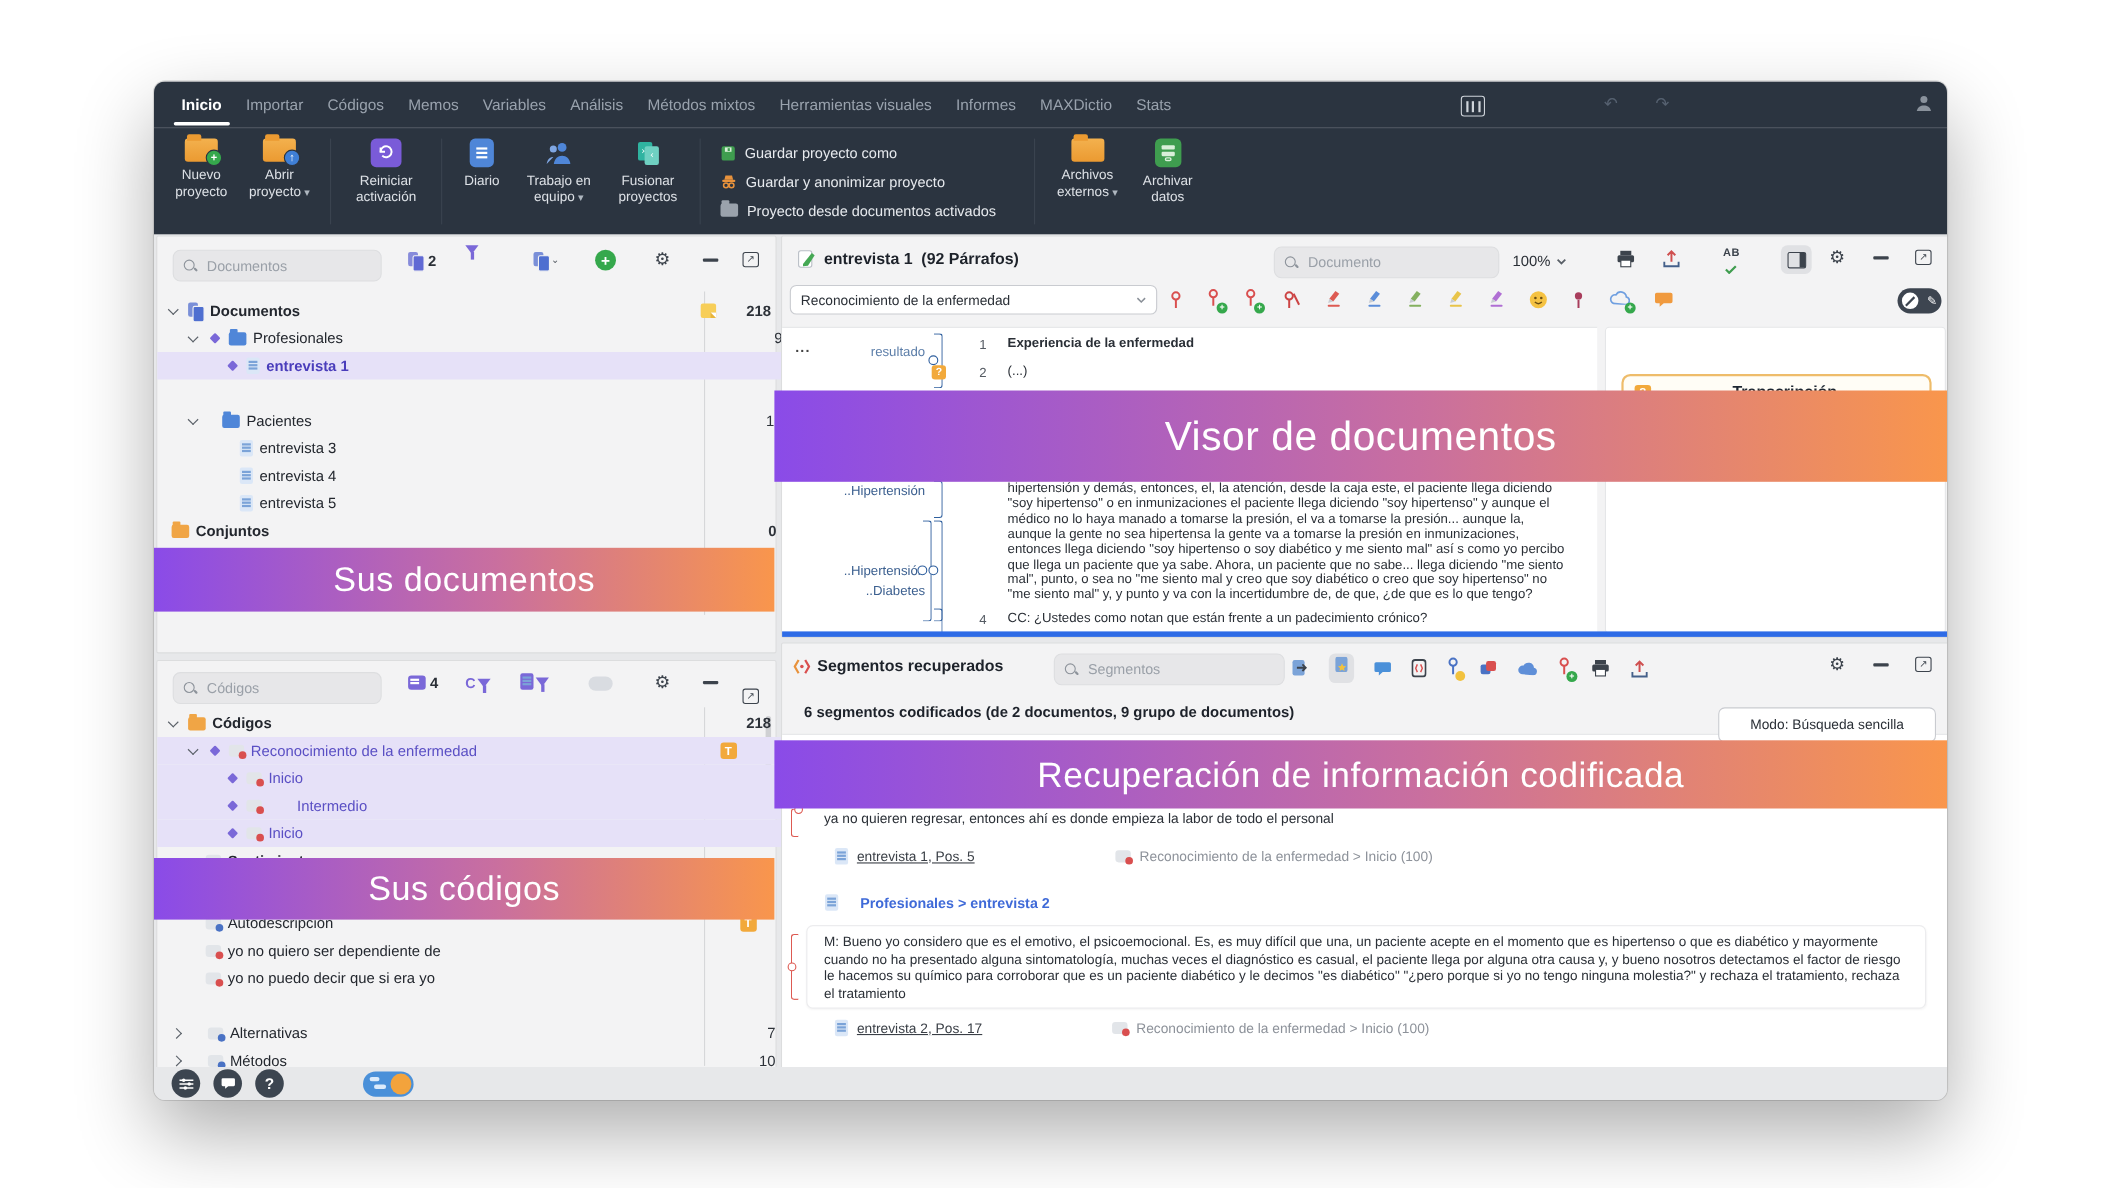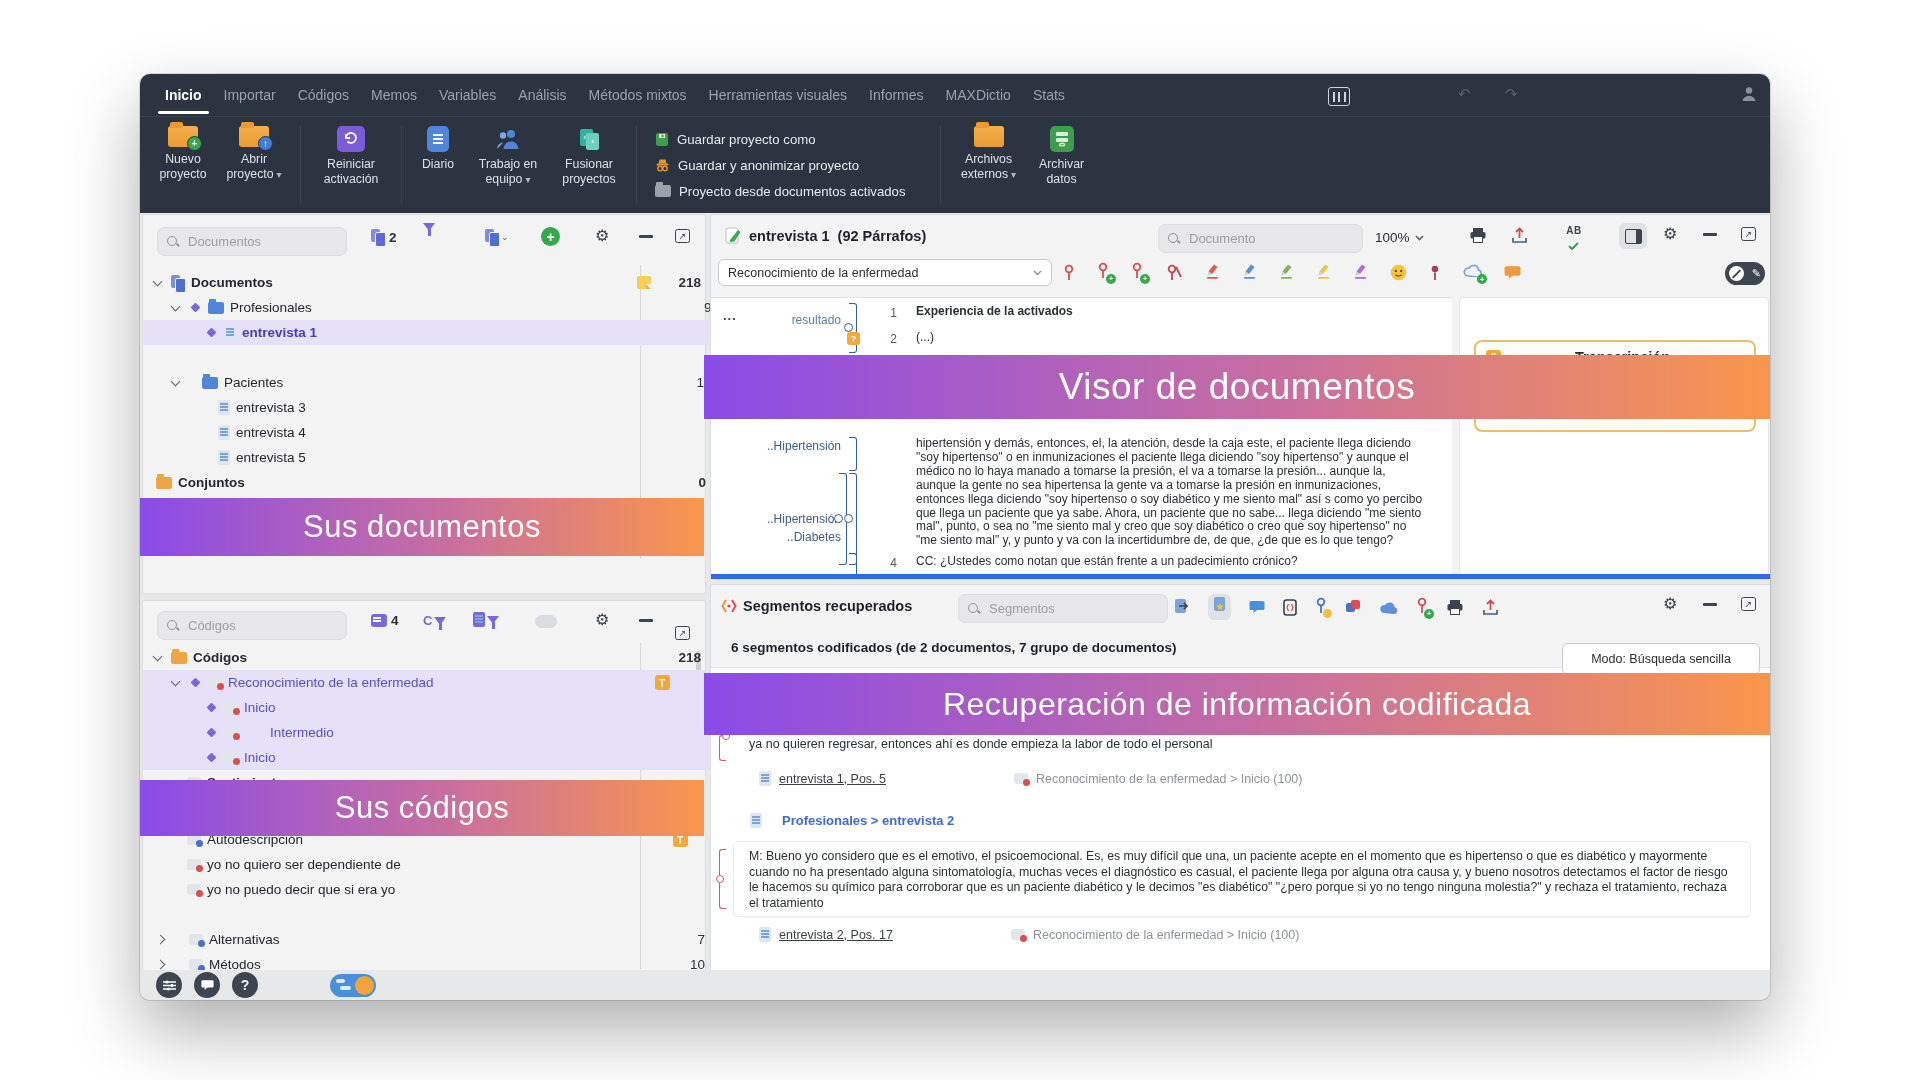--- a/index.html
+++ b/index.html
@@ -516,21 +516,21 @@
       </div>
     </div>
 
     <div class="abs" style="left:12px;top:93px;font-size:13px;letter-spacing:1px;color:#444;font-weight:bold;">...</div>
     <div class="codelabel" style="left:40px;top:98px;width:90px;color:#5b7da8;">resultado</div>
     <div class="bracket" style="left:138px;top:88px;height:48px;"></div>
     <div class="bdot" style="left:133px;top:108px;"></div>
 
     <div class="abs" style="left:158px;top:86px;width:30px;height:22px;background:#fff;"></div>
     <div class="pnum" style="left:156px;top:91px;">1</div>
-    <div class="abs doctext" style="left:205px;top:90px;font-weight:bold;">Experiencia de la activados</div>
+    <div class="abs doctext" style="left:205px;top:90px;font-weight:bold;">Experiencia de la enfermedad</div>
     <div class="abs" style="left:136px;top:117px;width:13px;height:13px;background:#f2a93b;border-radius:3px;color:#fff;font-size:9.5px;font-weight:bold;display:flex;align-items:center;justify-content:center;">?</div>
     <div class="pnum" style="left:156px;top:117px;">2</div>
     <div class="abs doctext" style="left:205px;top:116px;">(...)</div>
 
     <div class="codelabel" style="left:10px;top:224px;width:120px;">..Hipertensión</div>
     <div class="bracket" style="left:138px;top:222px;height:32px;"></div>
 
     <div class="codelabel" style="left:10px;top:297px;width:120px;">..Hipertensión</div>
     <div class="codelabel" style="left:10px;top:315px;width:120px;">..Diabetes</div>
     <div class="bracket" style="left:128px;top:258px;height:90px;"></div>
@@ -598,21 +598,21 @@
           </svg>
       <svg width="17" height="18" viewBox="0 0 17 18">
             <path d="M8.5 12V2.5M5 6l3.5-3.5L12 6" stroke="#cf4f4f" stroke-width="1.8" fill="none"></path>
             <path d="M2 12v4h13v-4" stroke="#44608a" stroke-width="1.7" fill="none"></path>
           </svg>
     </div>
     <div class="abs gear" style="left:952px;top:11px;">⚙</div>
     <div class="abs minus" style="left:992px;top:18px;"></div>
     <div class="abs undock" style="left:1030px;top:12px;">↗</div>
 
-    <div class="abs" style="left:20px;top:55px;font-size:13.5px;font-weight:bold;color:#1d222a;">6 segmentos codificados (de 2 documentos, 7 grupo de documentos)</div>
+    <div class="abs" style="left:20px;top:55px;font-size:13.5px;font-weight:bold;color:#1d222a;">6 segmentos codificados (de 2 documentos, 9 grupo de documentos)</div>
     <div class="abs" style="left:851px;top:58px;width:196px;height:30px;background:#fff;border:1px solid #c9cbd0;border-radius:6px;display:flex;align-items:center;justify-content:center;font-size:12.5px;color:#2a2f36;z-index:1;">Modo: Búsqueda sencilla</div>
 
     <div class="abs" style="left:0;top:82px;width:100%;height:302px;background:#fff;border-top:1px solid #e2e3e5;"></div>
 
     <div class="rbracket" style="left:8px;top:150px;height:24px;"></div>
     <div class="rdot" style="left:11px;top:147px;"></div>
     <div class="abs doctext" style="left:38px;top:153px;width:990px;font-size:12.5px;">ya no quieren regresar, entonces ahí es donde empieza la labor de todo el personal</div>
 
     <div class="abs" style="left:48px;top:186px;display:flex;align-items:center;gap:8px;">
       <span class="docicon"></span>
@@ -655,18 +655,18 @@
     </div>
     <div class="circbtn" style="font-size:14px;font-weight:bold;">?</div>
     <div style="margin-left:60px;position:relative;width:46px;height:23px;border-radius:12px;background:#4a90d9;">
       <span style="position:absolute;left:6px;top:5px;width:9px;height:4px;border-radius:3px;background:#dcebfb;"></span>
       <span style="position:absolute;left:10px;top:12px;width:11px;height:4px;border-radius:3px;background:#dcebfb;"></span>
       <span style="position:absolute;right:2px;top:2px;width:19px;height:19px;border-radius:50%;background:#f3a33c;"></span>
     </div>
   </div>
 
   <div class="banner" style="left:0;top:424px;width:564px;height:58px;font-size:31px;">Sus documentos</div>
-  <div class="banner" style="left:564px;top:281px;width:1066px;height:64px;font-size:37px;">Visor de documentos</div>
+  <div class="banner" style="left:564px;top:281px;width:1066px;height:83px;font-size:37px;">Visor de documentos</div>
   <div class="banner" style="left:0;top:706px;width:564px;height:56px;font-size:31px;">Sus códigos</div>
   <div class="banner" style="left:564px;top:599px;width:1066px;height:62px;font-size:32px;">Recuperación de información codificada</div>
 
 </div>
 </div>
 
 </body></html>

